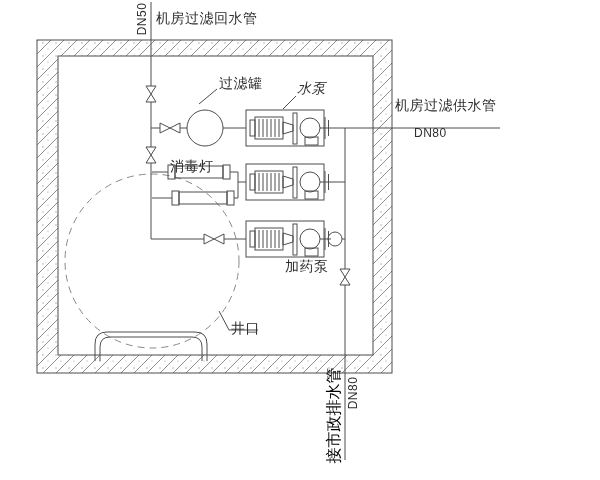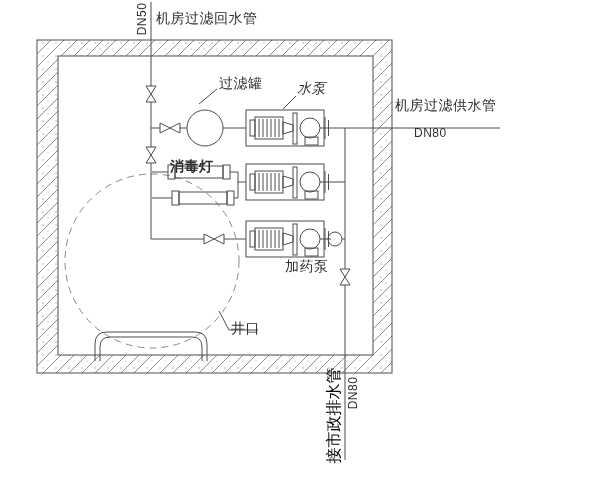--- a/index.html
+++ b/index.html
@@ -135,17 +135,17 @@
 
   <div class="vwrap" style="left:292px;top:373px;width:84px;height:84px;">
     <span>接市政排水管</span>
   </div>
   <div class="vwrap" style="left:333px;top:373px;width:40px;height:40px;">
     <span class="dn">DN80</span>
   </div>
 
   <div class="lbl" style="left:219px;top:75px;">过滤罐</div>
   <div class="lbl" style="left:297px;top:80px;font-style:italic;">水泵</div>
-  <div class="lbl" style="left:170px;top:158px;font-weight:bold;">消毒灯</div>
+  <div class="lbl" style="left:170px;top:158px;">消毒灯</div>
   <div class="lbl" style="left:285px;top:258px;">加药泵</div>
   <div class="lbl" style="left:231px;top:320px;">井口</div>
 
 </div>
 
 </body></html>

